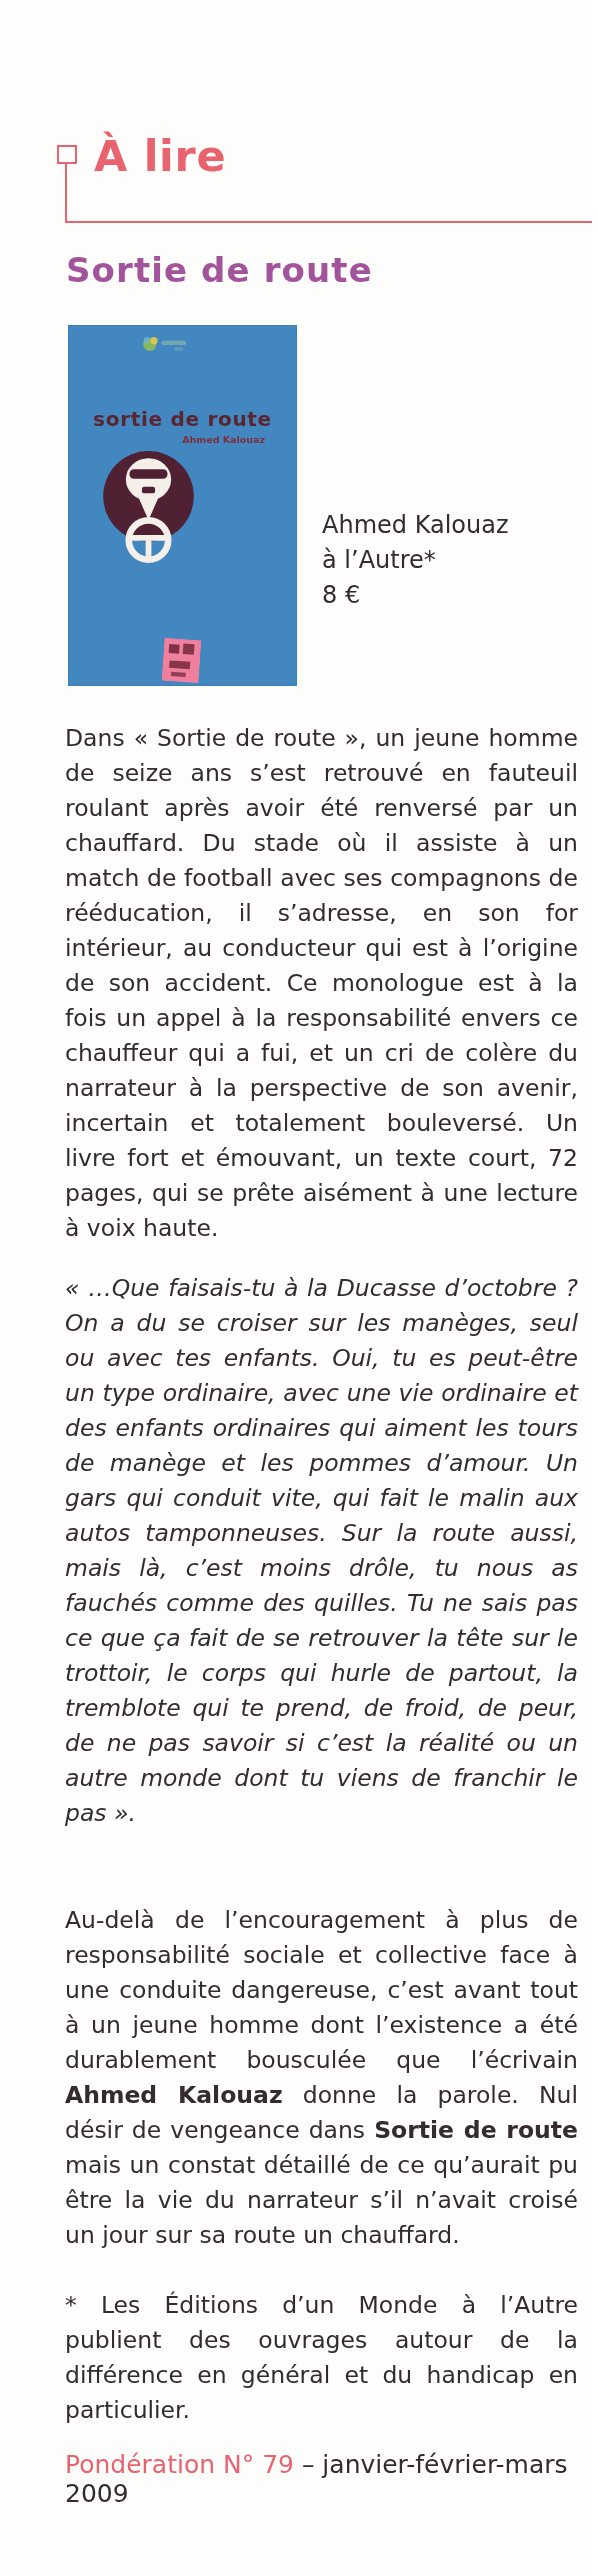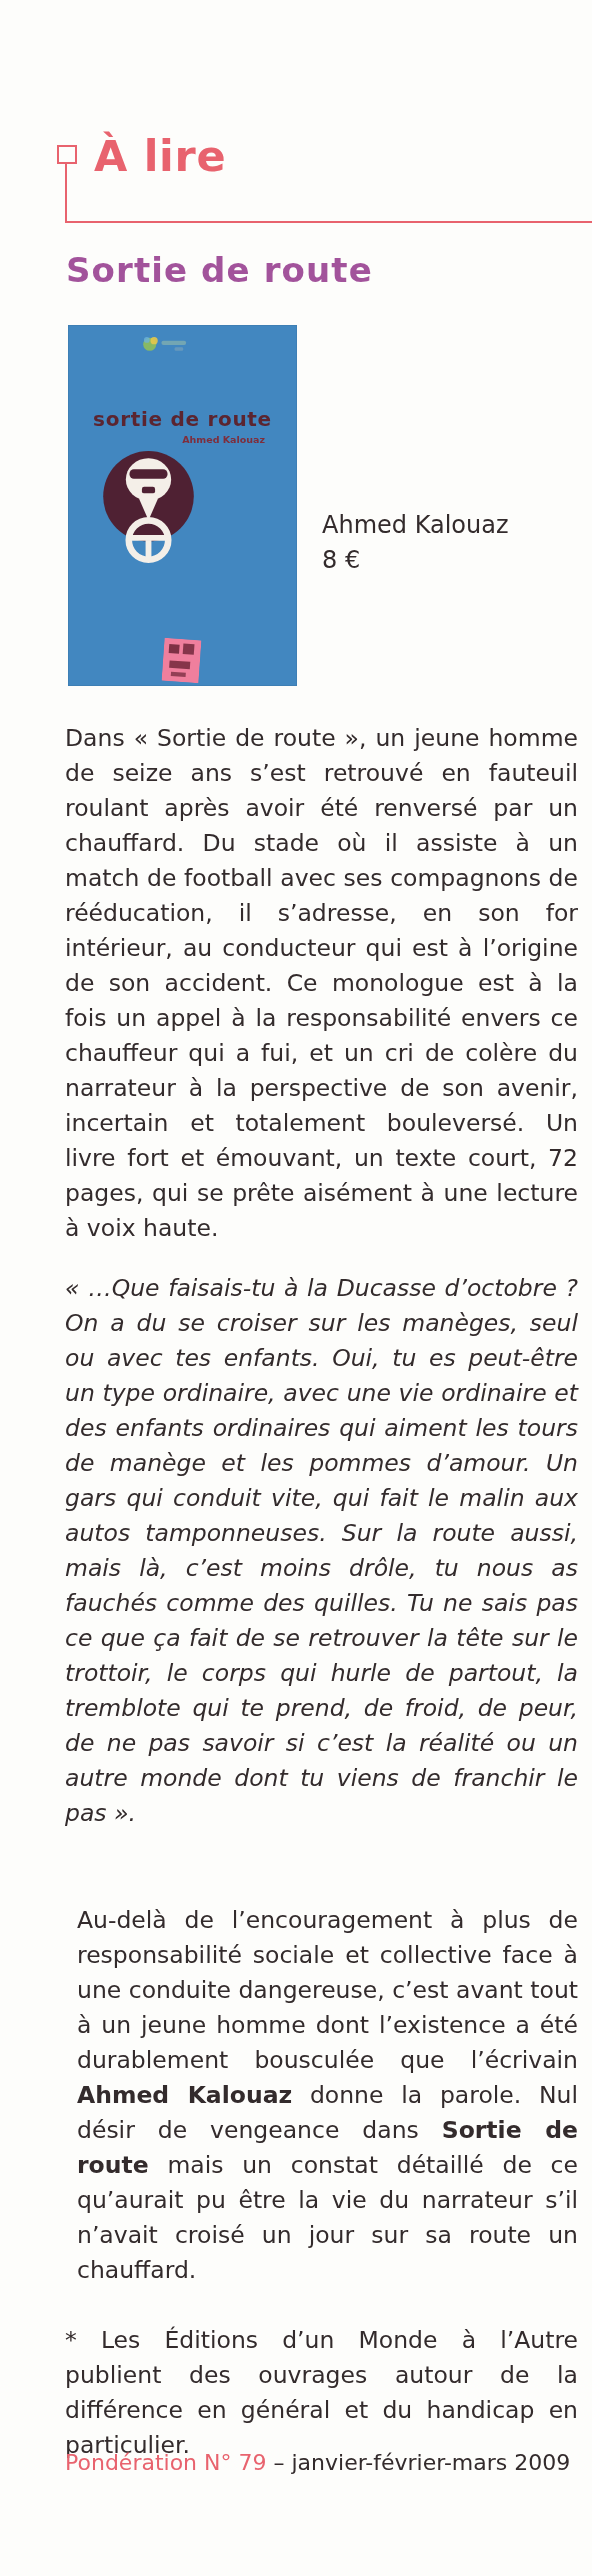--- a/index.html
+++ b/index.html
@@ -78,27 +78,27 @@
     position:absolute;left:65px;top:721px;width:513px;
   }
   .text-col p{
     margin:0;
     text-align:justify;
     font-size:23.5px;line-height:35px;
     color:var(--ink,#332b2c);
   }
   p.review{margin-bottom:25px;}
   p.quote{font-style:italic;margin-bottom:72px;}
-  p.commentary{margin-bottom:35px;margin-left:12px;}
+  p.commentary{margin-bottom:35px;}
   p.footnote{}
   .bold{font-weight:bold;}
   
   .footer{
     position:absolute;left:65px;top:2450px;
-    font-size:22px;
+    font-size:25px;
   }
   .footer-issue{color:var(--accent-red,#e8636e);}
   .footer-date{color:var(--ink,#332b2c);}
 </style>
 </head>
 <body>
 
 <div class="page">
 
   <div class="section-marker"></div>
@@ -131,20 +131,21 @@
       <rect x="0" y="0" width="50" height="58" fill="#f07f9d"></rect>
       <rect x="7" y="8" width="14" height="12" fill="#6b2336" opacity="0.85"></rect>
       <rect x="26" y="6" width="15" height="14" fill="#6b2336" opacity="0.8"></rect>
       <rect x="9" y="30" width="28" height="10" fill="#6b2336" opacity="0.8"></rect>
       <rect x="12" y="45" width="20" height="6" fill="#6b2336" opacity="0.7"></rect>
     </svg>
   </div>
 
   <div class="book-info">
     <div>Ahmed Kalouaz</div>
+    <div>à l’Autre*</div>
     <div>8 €</div>
   </div>
 
   <div class="text-col">
     <p class="review">Dans « Sortie de route », un jeune homme de seize ans s’est retrouvé en fauteuil roulant après avoir été renversé par un chauffard. Du stade où il assiste à un match de football avec ses compagnons de rééducation, il s’adresse, en son for intérieur, au conducteur qui est à l’origine de son accident. Ce monologue est à la fois un appel à la responsabilité envers ce chauffeur qui a fui, et un cri de colère du narrateur à la perspective de son avenir, incertain et totalement bouleversé. Un livre fort et émouvant, un texte court, 72 pages, qui se prête aisément à une lecture à voix haute.</p>
     <p class="quote">« …Que faisais-tu à la Ducasse d’octobre ? On a du se croiser sur les manèges, seul ou avec tes enfants. Oui, tu es peut-être un type ordinaire, avec une vie ordinaire et des enfants ordinaires qui aiment les tours de manège et les pommes d’amour. Un gars qui conduit vite, qui fait le malin aux autos tamponneuses. Sur la route aussi, mais là, c’est moins drôle, tu nous as fauchés comme des quilles. Tu ne sais pas ce que ça fait de se retrouver la tête sur le trottoir, le corps qui hurle de partout, la tremblote qui te prend, de froid, de peur, de ne pas savoir si c’est la réalité ou un autre monde dont tu viens de franchir le pas ».</p>
     <p class="commentary"><span>Au-delà de l’encouragement à plus de responsabilité sociale et collective face à une conduite dangereuse, c’est avant tout à un jeune homme dont l’existence a été durablement bousculée que l’écrivain </span><span class="bold">Ahmed Kalouaz</span><span> donne la parole. Nul désir de vengeance dans </span><span class="bold">Sortie de route</span><span> mais un constat détaillé de ce qu’aurait pu être la vie du narrateur s’il n’avait croisé un jour sur sa route un chauffard.</span></p>
     <p class="footnote">* Les Éditions d’un Monde à l’Autre publient des ouvrages autour de la différence en général et du handicap en particulier.</p>
   </div>
 

